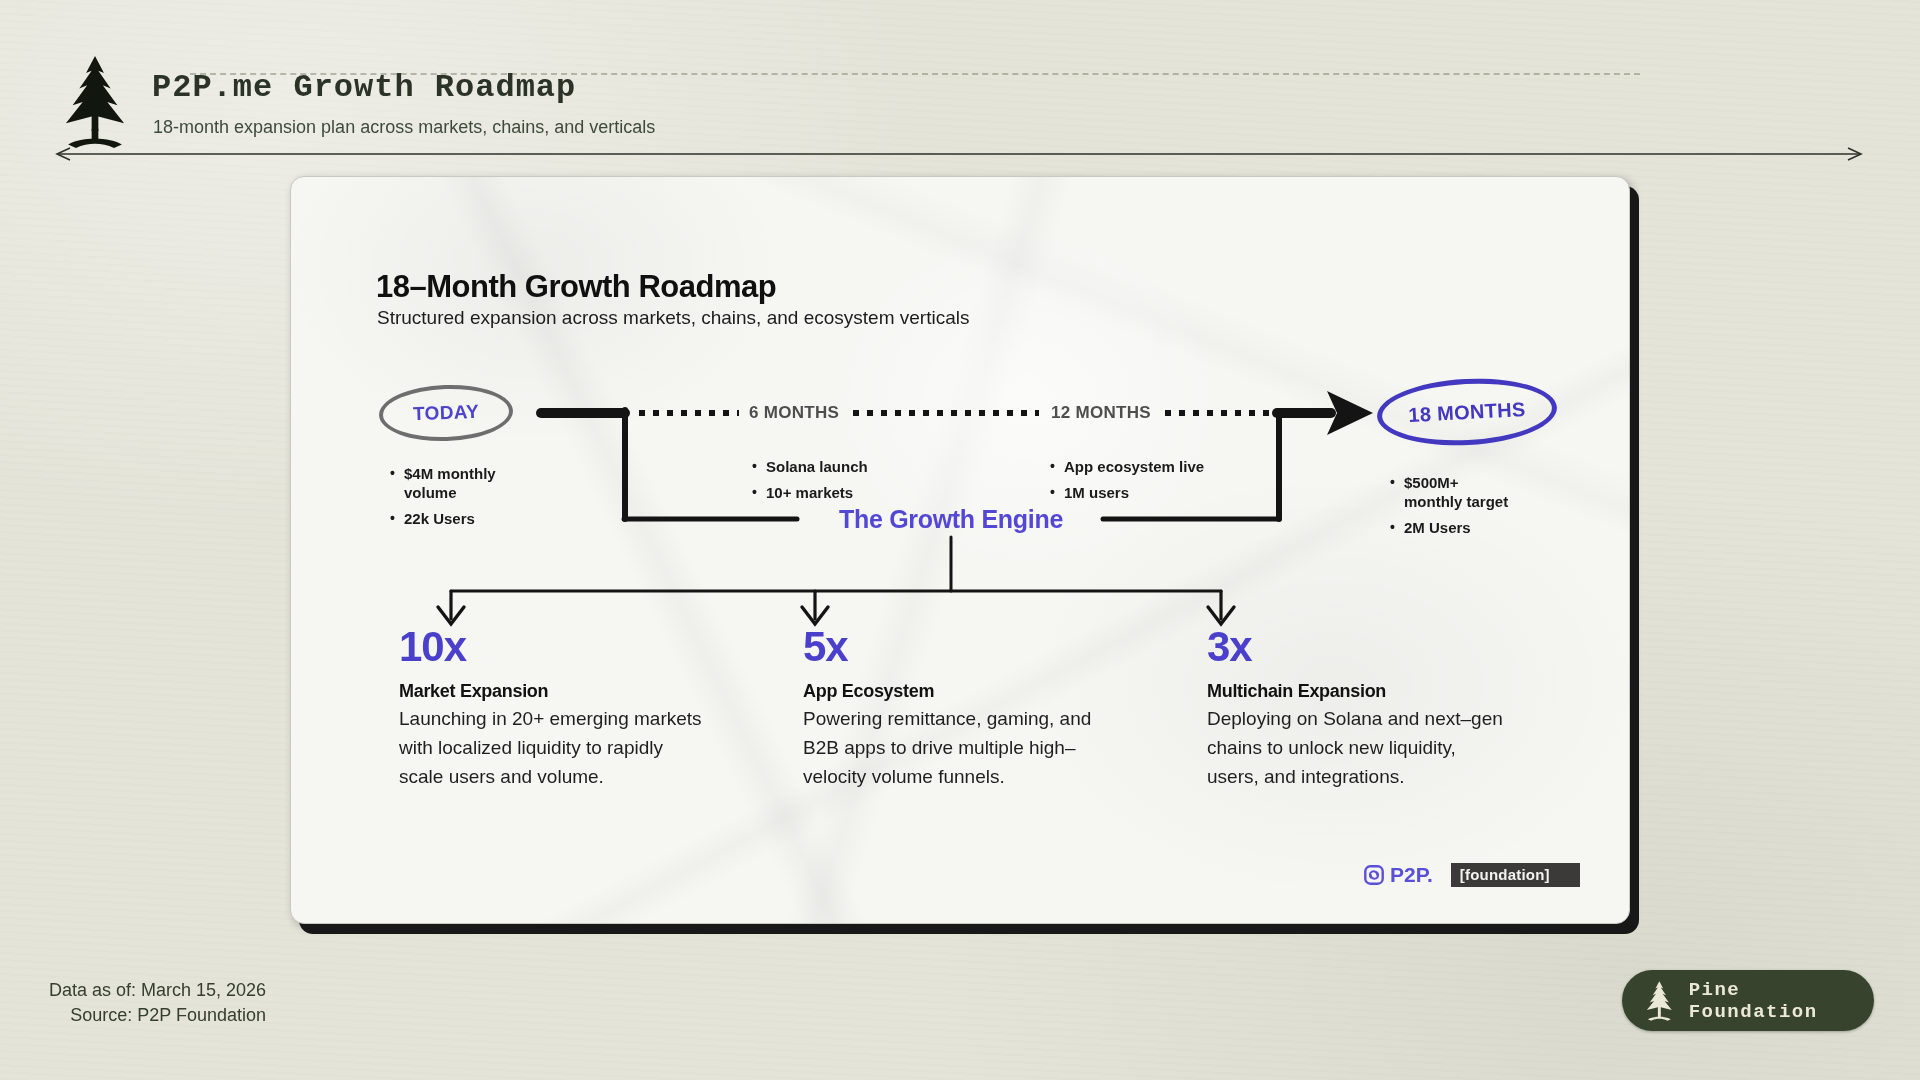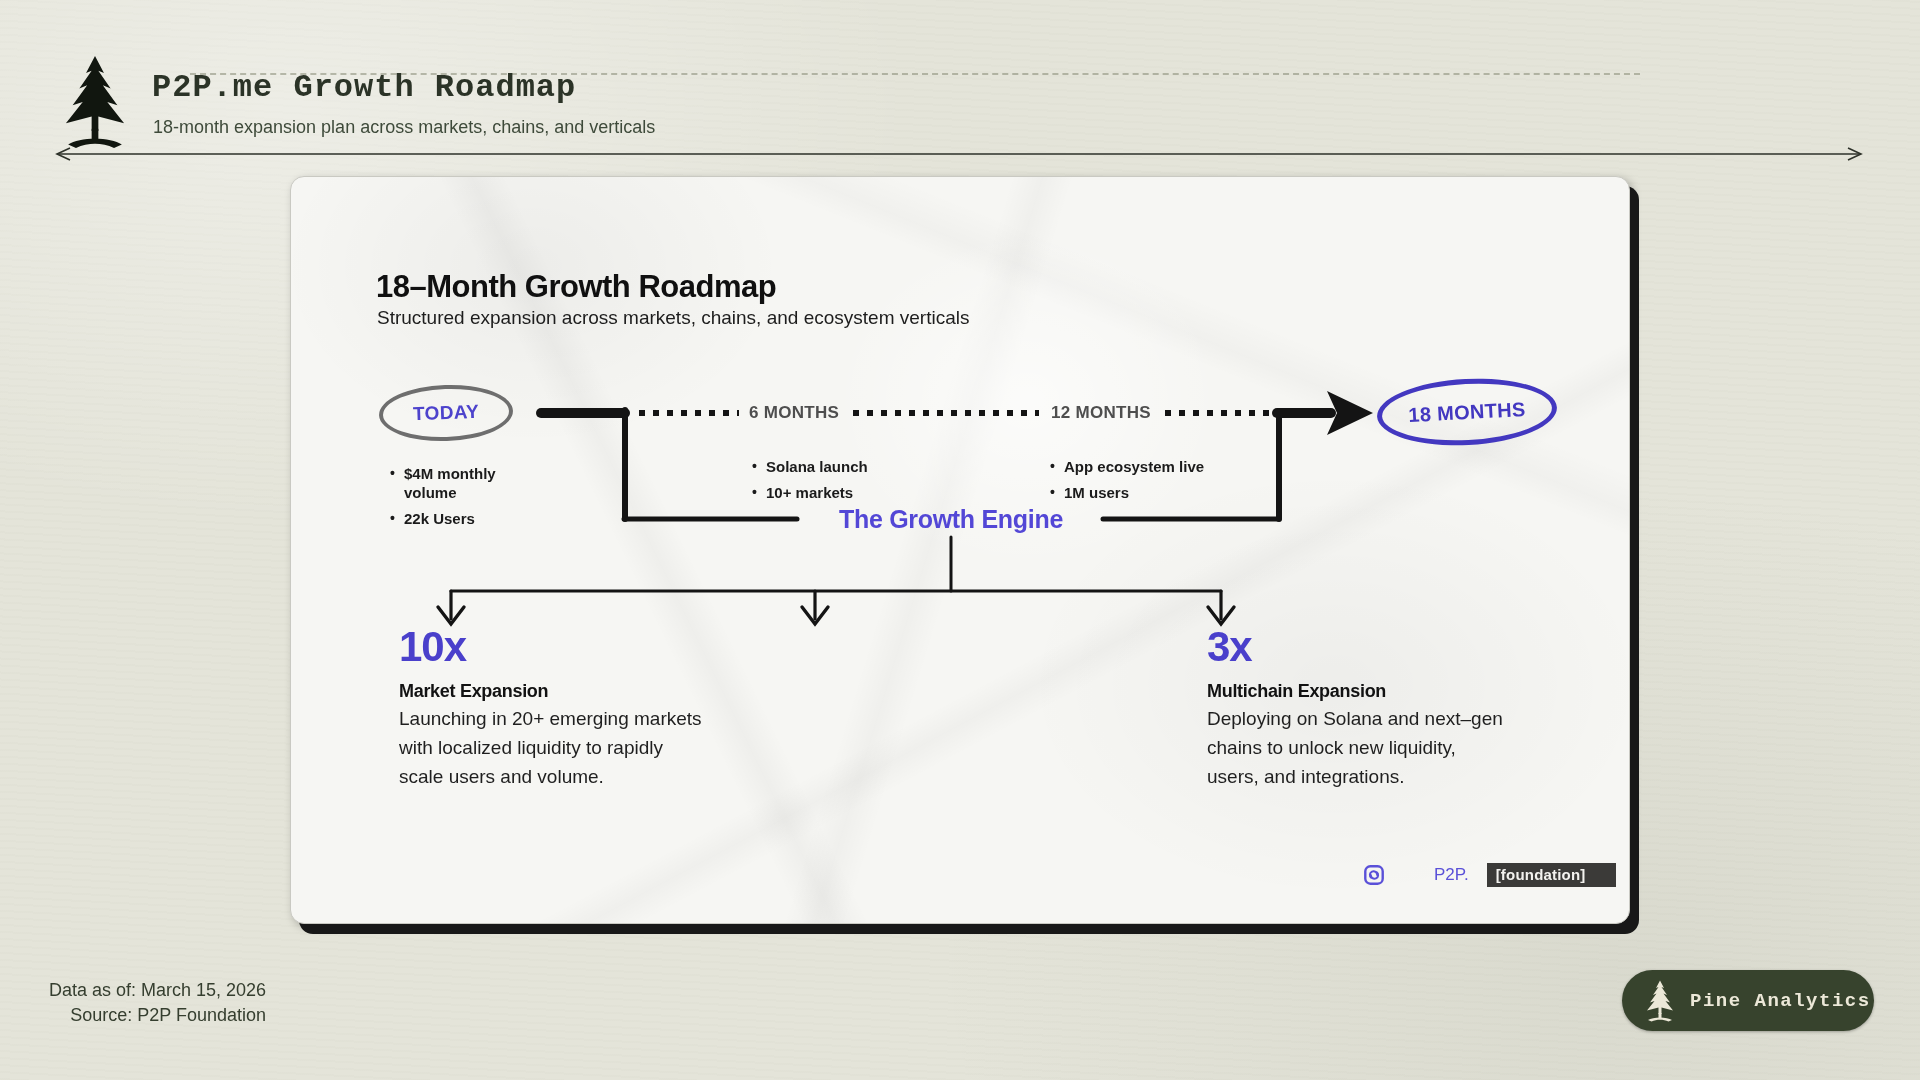--- a/index.html
+++ b/index.html
@@ -75,21 +75,21 @@
   .col { position:absolute; top:446px; }
   .col1 { left:108px; width:312px; }
   .col2 { left:512px; width:300px; }
   .col3 { left:916px; width:302px; }
   .col-mult { font-size:42px; font-weight:800; color:#4a40cb; letter-spacing:-1px; }
   .col-head { margin-top:10px; font-size:18px; font-weight:800; color:#121212; letter-spacing:-.3px; }
   .col-body { margin-top:2px; font-size:19px; font-weight:500; line-height:29px; color:#1f1f1f; }
 
   .card-brand { position:absolute; left:1072px; top:686px; display:flex; align-items:center; }
   .brand-icon { width:22px; height:22px; margin-right:5px; }
-  .brand-p2p { font-size:17px; font-weight:400; color:#5a50d8;margin-left:44px; }
+  .brand-p2p { font-size:21px; font-weight:700; color:#5a50d8; }
   .brand-foundation {
     margin-left:18px; background:#3b3a38; color:#f3f2ef;
     font-size:15px; font-weight:700; padding:3px 30px 4px 9px; letter-spacing:.2px;
   }
 
   
   .footer-note { position:absolute; left:49px; top:978px; font-size:18px; line-height:25px; color:#353e2f;text-align:right; }
   .badge {
     position:absolute; left:1622px; top:970px; width:252px; height:61px;
     background:#37432d; border-radius:31px;
@@ -168,27 +168,36 @@
     <div class="bullet">22k Users</div>
   </div>
   <div class="bullets bullets-6m">
     <div class="bullet">Solana launch</div>
     <div class="bullet">10+ markets</div>
   </div>
   <div class="bullets bullets-12m">
     <div class="bullet">App ecosystem live</div>
     <div class="bullet">1M users</div>
   </div>
+  <div class="bullets bullets-18m">
+    <div class="bullet">$500M+ monthly target</div>
+    <div class="bullet">2M Users</div>
+  </div>
 
   <div class="engine-label">The Growth Engine</div>
 
   <div class="col col1">
     <div class="col-mult">10x</div>
     <div class="col-head">Market Expansion</div>
     <div class="col-body">Launching in 20+ emerging markets with localized liquidity to rapidly scale users and volume.</div>
+  </div>
+  <div class="col col2">
+    <div class="col-mult">5x</div>
+    <div class="col-head">App Ecosystem</div>
+    <div class="col-body">Powering remittance, gaming, and B2B apps to drive multiple high–velocity volume funnels.</div>
   </div>
   <div class="col col3">
     <div class="col-mult">3x</div>
     <div class="col-head">Multichain Expansion</div>
     <div class="col-body">Deploying on Solana and next–gen chains to unlock new liquidity, users, and integrations.</div>
   </div>
 
   <div class="card-brand">
     <svg class="brand-icon" viewBox="0 0 24 24">
       <rect x="2.5" y="2.5" width="19" height="19" rx="5.5" fill="none" stroke="#5a50d8" stroke-width="2.6"></rect>
@@ -203,14 +212,14 @@
   <div>Data as of: March 15, 2026</div>
   <div>Source: P2P Foundation</div>
 </div>
 
 <div class="badge">
   <svg class="badge-tree" viewBox="0 0 64 84">
     <path fill="currentColor" d="M32 1 L40 16 L35 14 L46 30 L39 27 L52 45 L43 42 L58 61 L35 55 L35 68 L29 68 L29 55 L6 61 L21 42 L12 45 L25 27 L18 30 L29 14 L24 16 Z"></path>
     <path fill="currentColor" d="M29 66 h6 v12 h-6 z"></path>
     <path fill="currentColor" d="M8 80 c10 -7 38 -7 48 0 l-7 3 c-11 -5 -23 -5 -34 0 z"></path>
   </svg>
-  <span class="badge-text">Pine Analytics</span>
+  <span class="badge-text">Pine Foundation</span>
 </div>
 
 </body></html>

